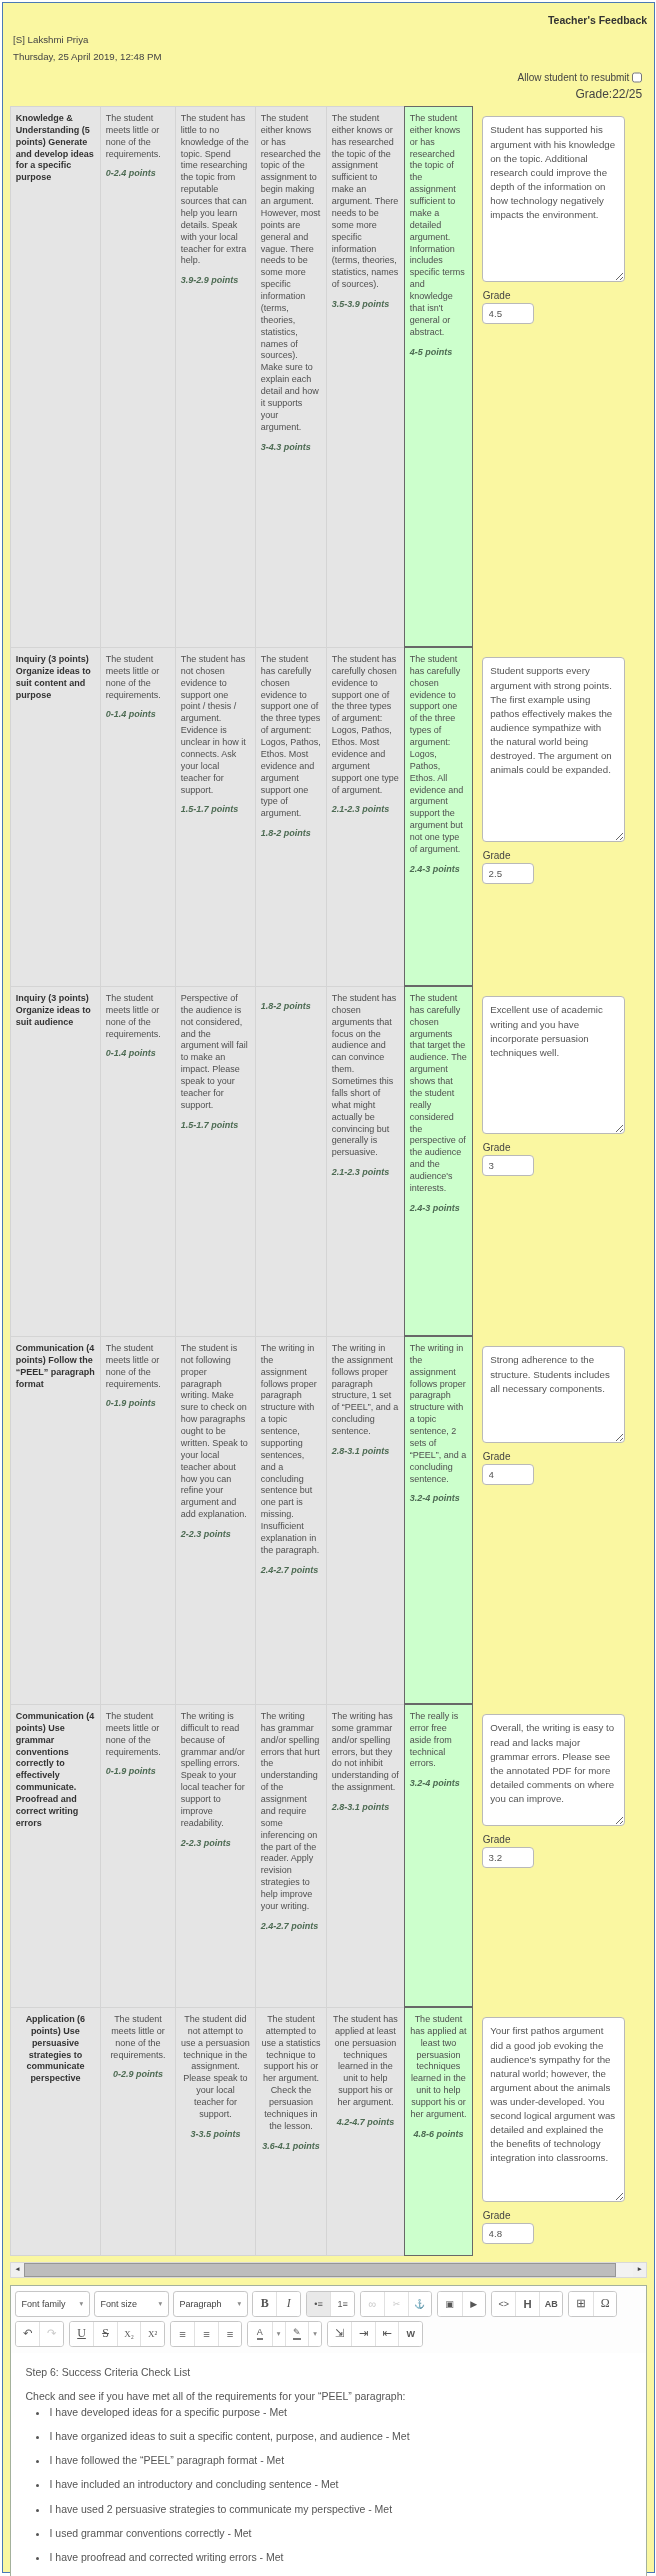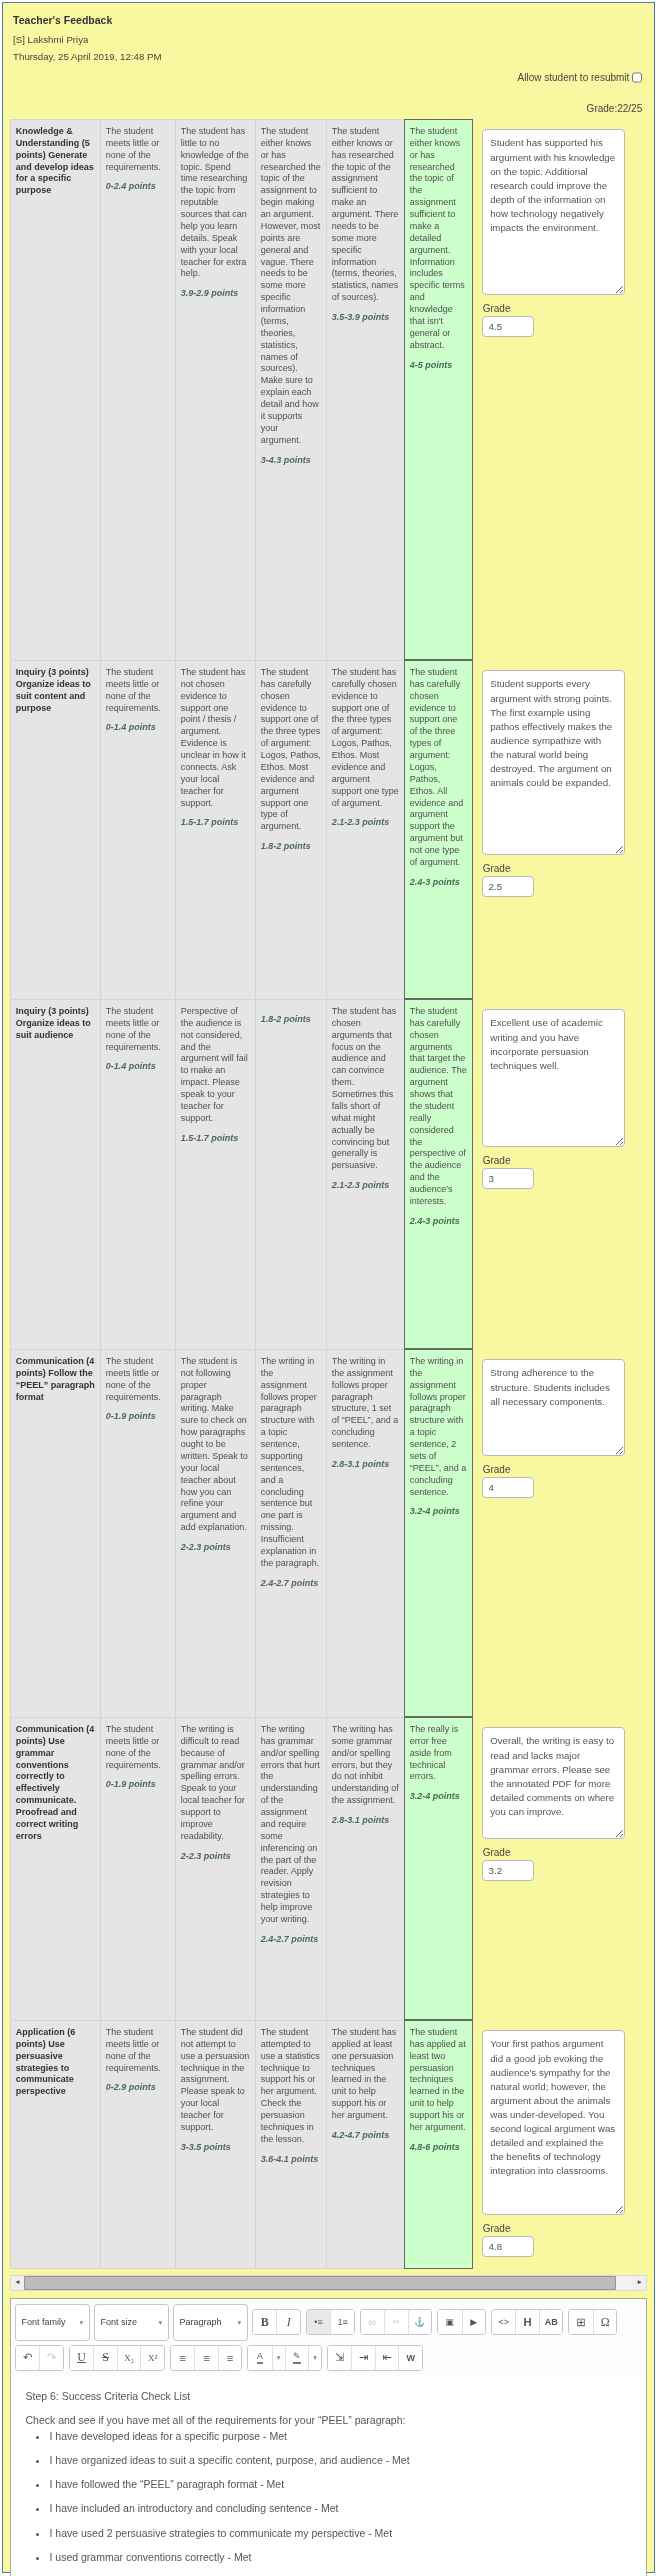--- a/index.html
+++ b/index.html
@@ -1,33 +1,33 @@
 <!DOCTYPE html>
 <html style="font-size:13px"><head>
 <meta charset="utf-8">
 <style>
   html,body{margin:0;padding:0;}
   body{width:657px;height:2576px;overflow:hidden;background:#fff;
        font-family:"Liberation Sans",sans-serif;}
   .panel{box-sizing:border-box;margin:2.4px;height:2571px;
          border:1.6px solid #4b79b6;background:#faf7a1;padding:5.7px 6.5px;}
   
-  .hdr-title{font-size:10.5px;font-weight:bold;color:#333;margin:4.9px 0 8px 3.2px;}
+  .hdr-title{font-size:10.5px;font-weight:bold;color:#333;margin:4.9px 0 8px 3.2px;text-align:right;}
   .hdr-line{font-size:9.7px;color:#444;margin:0 0 6.5px 3.2px;}
   .controls{text-align:right;margin:1.6px 4.9px 3.2px 0;}
   .resubmit{font-size:10px;color:#444;}
   .resubmit input{vertical-align:middle;margin:0 0 1.6px 2.4px;width:10.5px;height:10.5px;}
-  .grade-summary{font-size:10px;color:#444;margin-top:19px;}
+  .grade-summary{font-size:12px;color:#444;margin-top:3px;}
   
   .rtable{margin-top:4.9px;}
   .rrow{display:flex;align-items:stretch;}
   .cell{box-sizing:border-box;background:#e5e5e5;border-left:0.8px solid #d4d4d4;
         border-top:0.8px solid #d4d4d4;padding:5.7px 4.9px;font-size:9px;color:#4f4f4f;
         line-height:1.32;}
-  .rrow:last-child .cell{border-bottom:0.8px solid #d4d4d4;}
+  .rrow:last-child .cell{border-bottom:0.8px solid #d4d4d4;text-align:center;}
   .cell.c5{border-right:0.8px solid #d4d4d4;}
   .crit{width:90px;font-weight:bold;color:#333;}
   .c1{width:75px;} .c2{width:80px;} .c3{width:71px;} .c4{width:78px;} .c5{width:69px;}
   .pts{color:#4d6b53;font-weight:bold;font-style:italic;margin-top:8px;}
   .sel{background:#ccffcc;outline:1.6px solid #686868;outline-offset:-1.6px;position:relative;z-index:1;}
   .fb{flex:1;padding:9.7px 6.5px 0 9px;}
   .fb-text{display:block;box-sizing:border-box;width:143px;background:#fff;
            border:0.8px solid #b9b9b9;border-radius:4px;padding:6.5px 7.3px;
            font-family:"Liberation Sans",sans-serif;font-size:9.7px;color:#555;
            line-height:1.45;resize:both;}
@@ -44,21 +44,21 @@
   .sb-btn{width:13px;background:#f0f0f0;color:#444;font-size:6.5px;line-height:12px;
           text-align:center;border:0;cursor:default;}
   .sb-thumb{width:592px;background:#bdbdbd;border:0.8px solid #969696;box-sizing:border-box;}
   .sb-gap{flex:1;}
   
   .editor{margin-top:7.3px;border:0.8px solid #a4b19c;background:#fff;
           height:calc(100% - 2266px);box-sizing:border-box;}
   .etoolbar{padding:4.9px 4px 1.6px 4px;background:#fdfdfd;}
   .tb-row{display:flex;align-items:center;margin-bottom:4px;flex-wrap:nowrap;}
   .tb-select{display:inline-flex;align-items:center;justify-content:space-between;
-             box-sizing:border-box;width:75px;height:37px;margin-right:4px;
+             box-sizing:border-box;width:75px;height:26px;margin-right:4px;
              border:0.8px solid #c6c6c6;border-radius:3.2px;background:#fff;
              font-size:9px;color:#444;padding:0 5.7px;cursor:default;}
   .tb-select .arrow{color:#8a8a8a;font-size:7.3px;}
   .tb-group{display:inline-flex;border:0.8px solid #c6c6c6;border-radius:3.2px;
             overflow:hidden;margin-right:4.9px;background:#fff;}
   .tb-btn{display:inline-flex;align-items:center;justify-content:center;
           width:23.5px;height:24px;border:0;border-left:0.8px solid #e1e1e1;
           background:#fff;color:#555;font-size:11.3px;cursor:default;
           font-family:"Liberation Sans",sans-serif;}
   .tb-group .tb-btn:first-child{border-left:0;}

